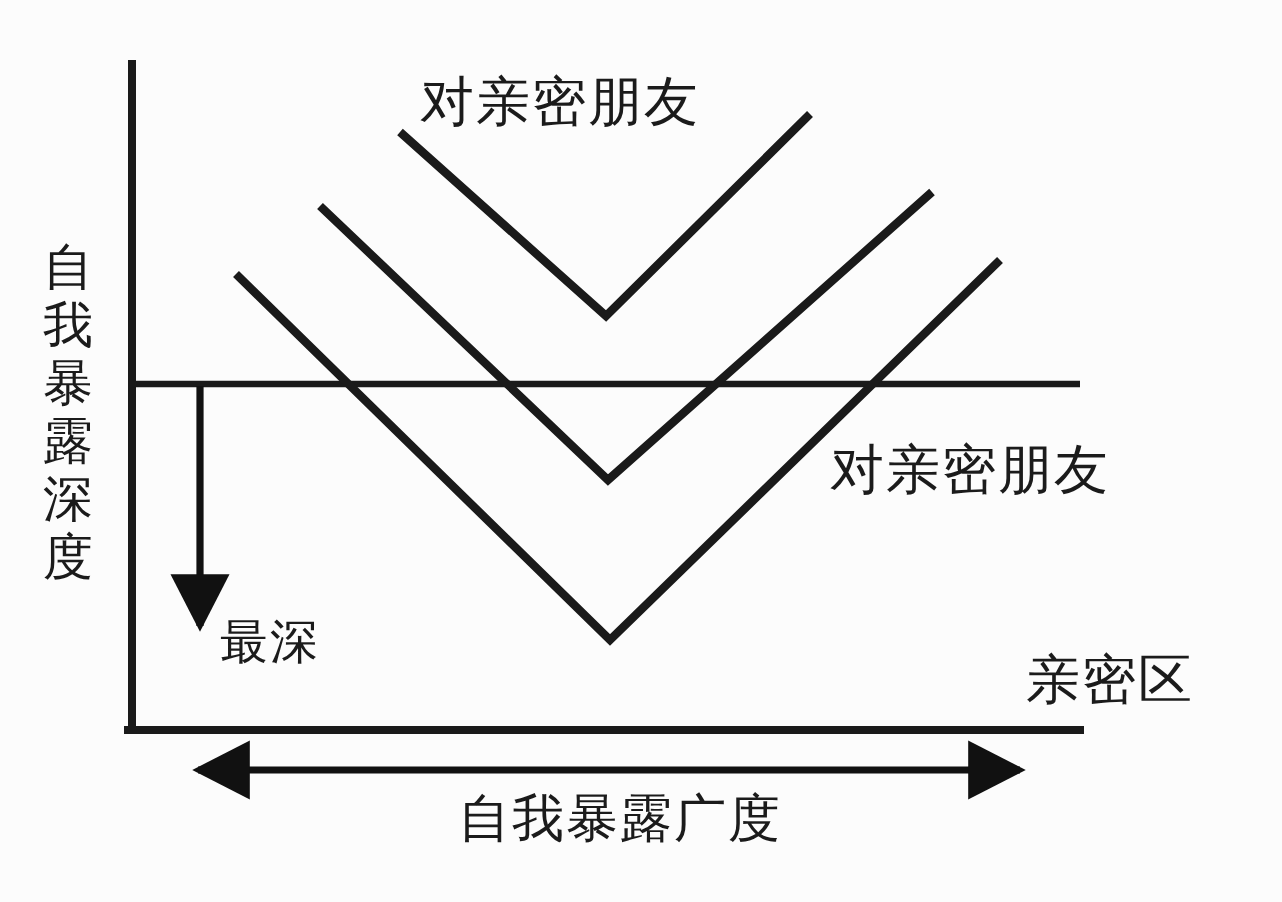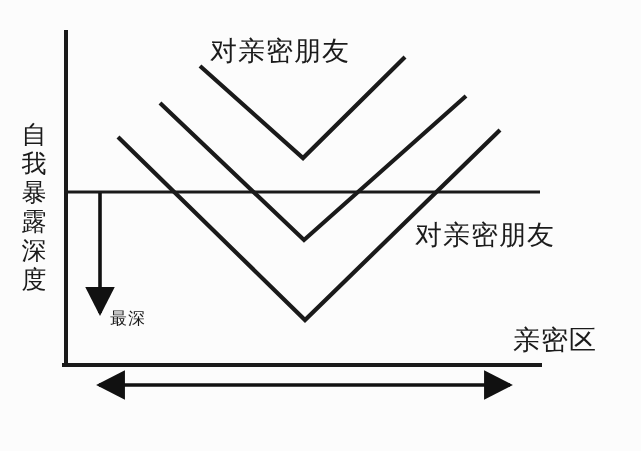--- a/index.html
+++ b/index.html
@@ -47,21 +47,21 @@
   .lbl {
     position: absolute;
     color: #1b1b1b;
     font-family: "Liberation Serif", "DejaVu Serif", serif;
     white-space: nowrap;
     line-height: 1;
     letter-spacing: 1px;
   }
   .lbl-curve { font-size: 27px; }
   .lbl-zone  { font-size: 27px; }
-  .lbl-deep  { font-size: 17px; }
+  .lbl-deep  { font-size: 24px; }
   .lbl-xaxis { font-size: 26px; }
   .lbl-yaxis {
     font-size: 25px;
     width: 32px;
     text-align: center;
     line-height: 1.16;
     letter-spacing: 0;
   }
 </style>
 </head>
@@ -108,14 +108,15 @@
       <div>度</div>
     </div>
 
   <div class="lbl lbl-curve" style="left:210px; top:38px;">对亲密朋友</div>
   <div class="lbl lbl-curve" style="left:415px; top:222px;">对亲密朋友</div>
 
   <div class="lbl lbl-zone" style="left:513px; top:327px;">亲密区</div>
 
   <div class="lbl lbl-deep" style="left:110px; top:310px;">最深</div>
 
+  <div class="lbl lbl-xaxis" style="left:229px; top:397px;">自我暴露广度</div>
 
 </div>
 
 </body></html>

